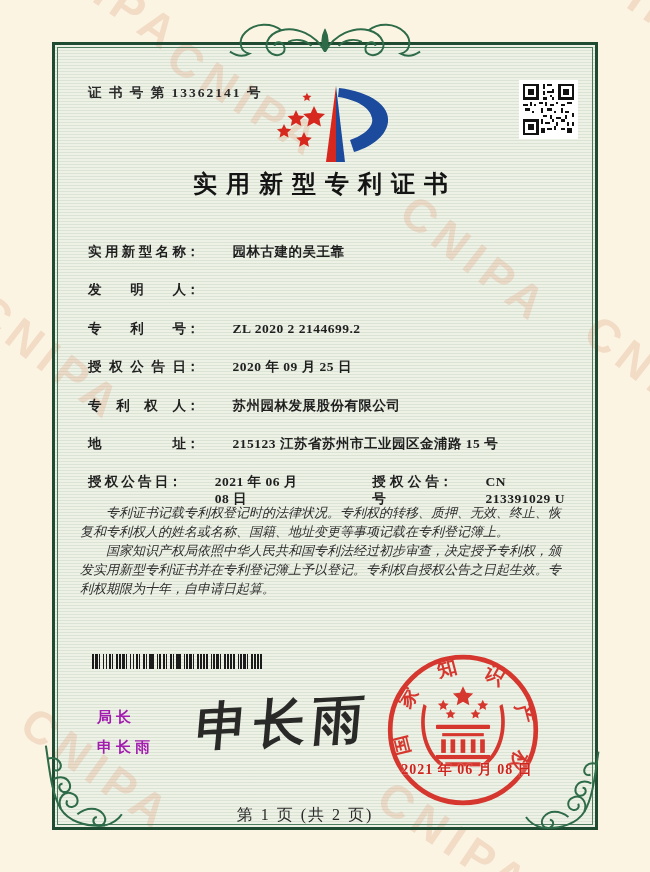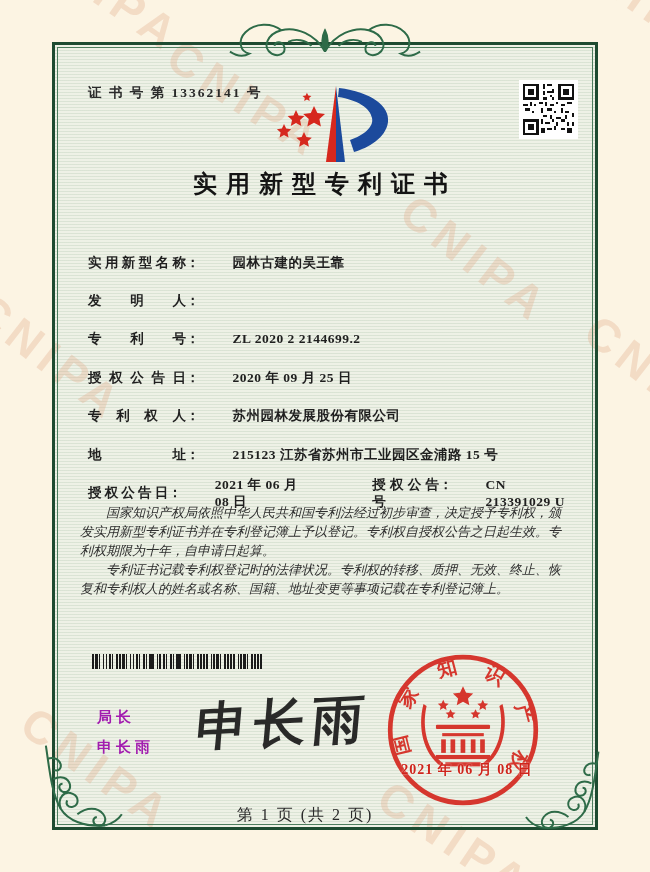--- a/index.html
+++ b/index.html
@@ -27,21 +27,21 @@
   .orn-bl{left:40px;top:742px;width:84px;height:88px;}
   .orn-br{left:522px;top:748px;width:84px;height:84px;transform:scaleX(-1);}
   
   .cert-no{position:absolute;left:88px;top:84px;font-size:13.5px;font-weight:bold;letter-spacing:2px;color:#2a2a2a;}
   .qr{position:absolute;left:519px;top:80px;width:55px;height:55px;background:#fff;padding:2px;}
   .logo{position:absolute;left:266px;top:84px;width:142px;height:80px;}
   .title{position:absolute;left:0;top:168px;width:650px;text-align:center;
     font-size:24px;font-weight:bold;letter-spacing:9px;color:#141414;}
   
   .fields{position:absolute;left:88px;top:243px;width:480px;}
-  .field{height:38.4px;display:flex;align-items:center;font-size:13.5px;font-weight:bold;line-height:17px;}
+  .field{height:38.4px;display:flex;align-items:flex-start;font-size:13.5px;font-weight:bold;line-height:17px;}
   .flabel{display:inline-block;width:98px;text-align:justify;text-align-last:justify;}
   .fcolon{display:inline-block;margin-right:6px;}
   .fvalue{letter-spacing:.5px;margin-left:27px;}
   .grant{display:flex;}
   .grant .col2{margin-left:60px;display:flex;}
   .grant .col2 .flabel{width:84px;}
   
   .body-text{position:absolute;left:80px;top:503px;width:492px;z-index:4;
     font-size:13px;line-height:19px;font-style:italic;color:#2e2e2e;font-weight:500;}
   .body-text p{margin:0;text-indent:2em;}
@@ -187,22 +187,22 @@
         <span class="fvalue">2021 年 06 月 08 日</span>
       <span class="col2">
         <span class="flabel">授权公告号</span>
           <span class="fcolon">：</span>
           <span class="fvalue">CN 213391029 U</span>
       </span>
     </div>
   </div>
 
   <div class="body-text">
+    <p>专利证书记载专利权登记时的法律状况。专利权的转移、质押、无效、终止、恢复和专利权人的姓名或名称、国籍、地址变更等事项记载在专利登记簿上。</p>
     <p>国家知识产权局依照中华人民共和国专利法经过初步审查，决定授予专利权，颁发实用新型专利证书并在专利登记簿上予以登记。专利权自授权公告之日起生效。专利权期限为十年，自申请日起算。</p>
-    <p>专利证书记载专利权登记时的法律状况。专利权的转移、质押、无效、终止、恢复和专利权人的姓名或名称、国籍、地址变更等事项记载在专利登记簿上。</p>
   </div>
 
   <div class="barcode"></div>
 
   <div class="sig-block">
     <div>局长</div>
     <div>申长雨</div>
   </div>
   <div class="sig-script">申长雨</div>
 

